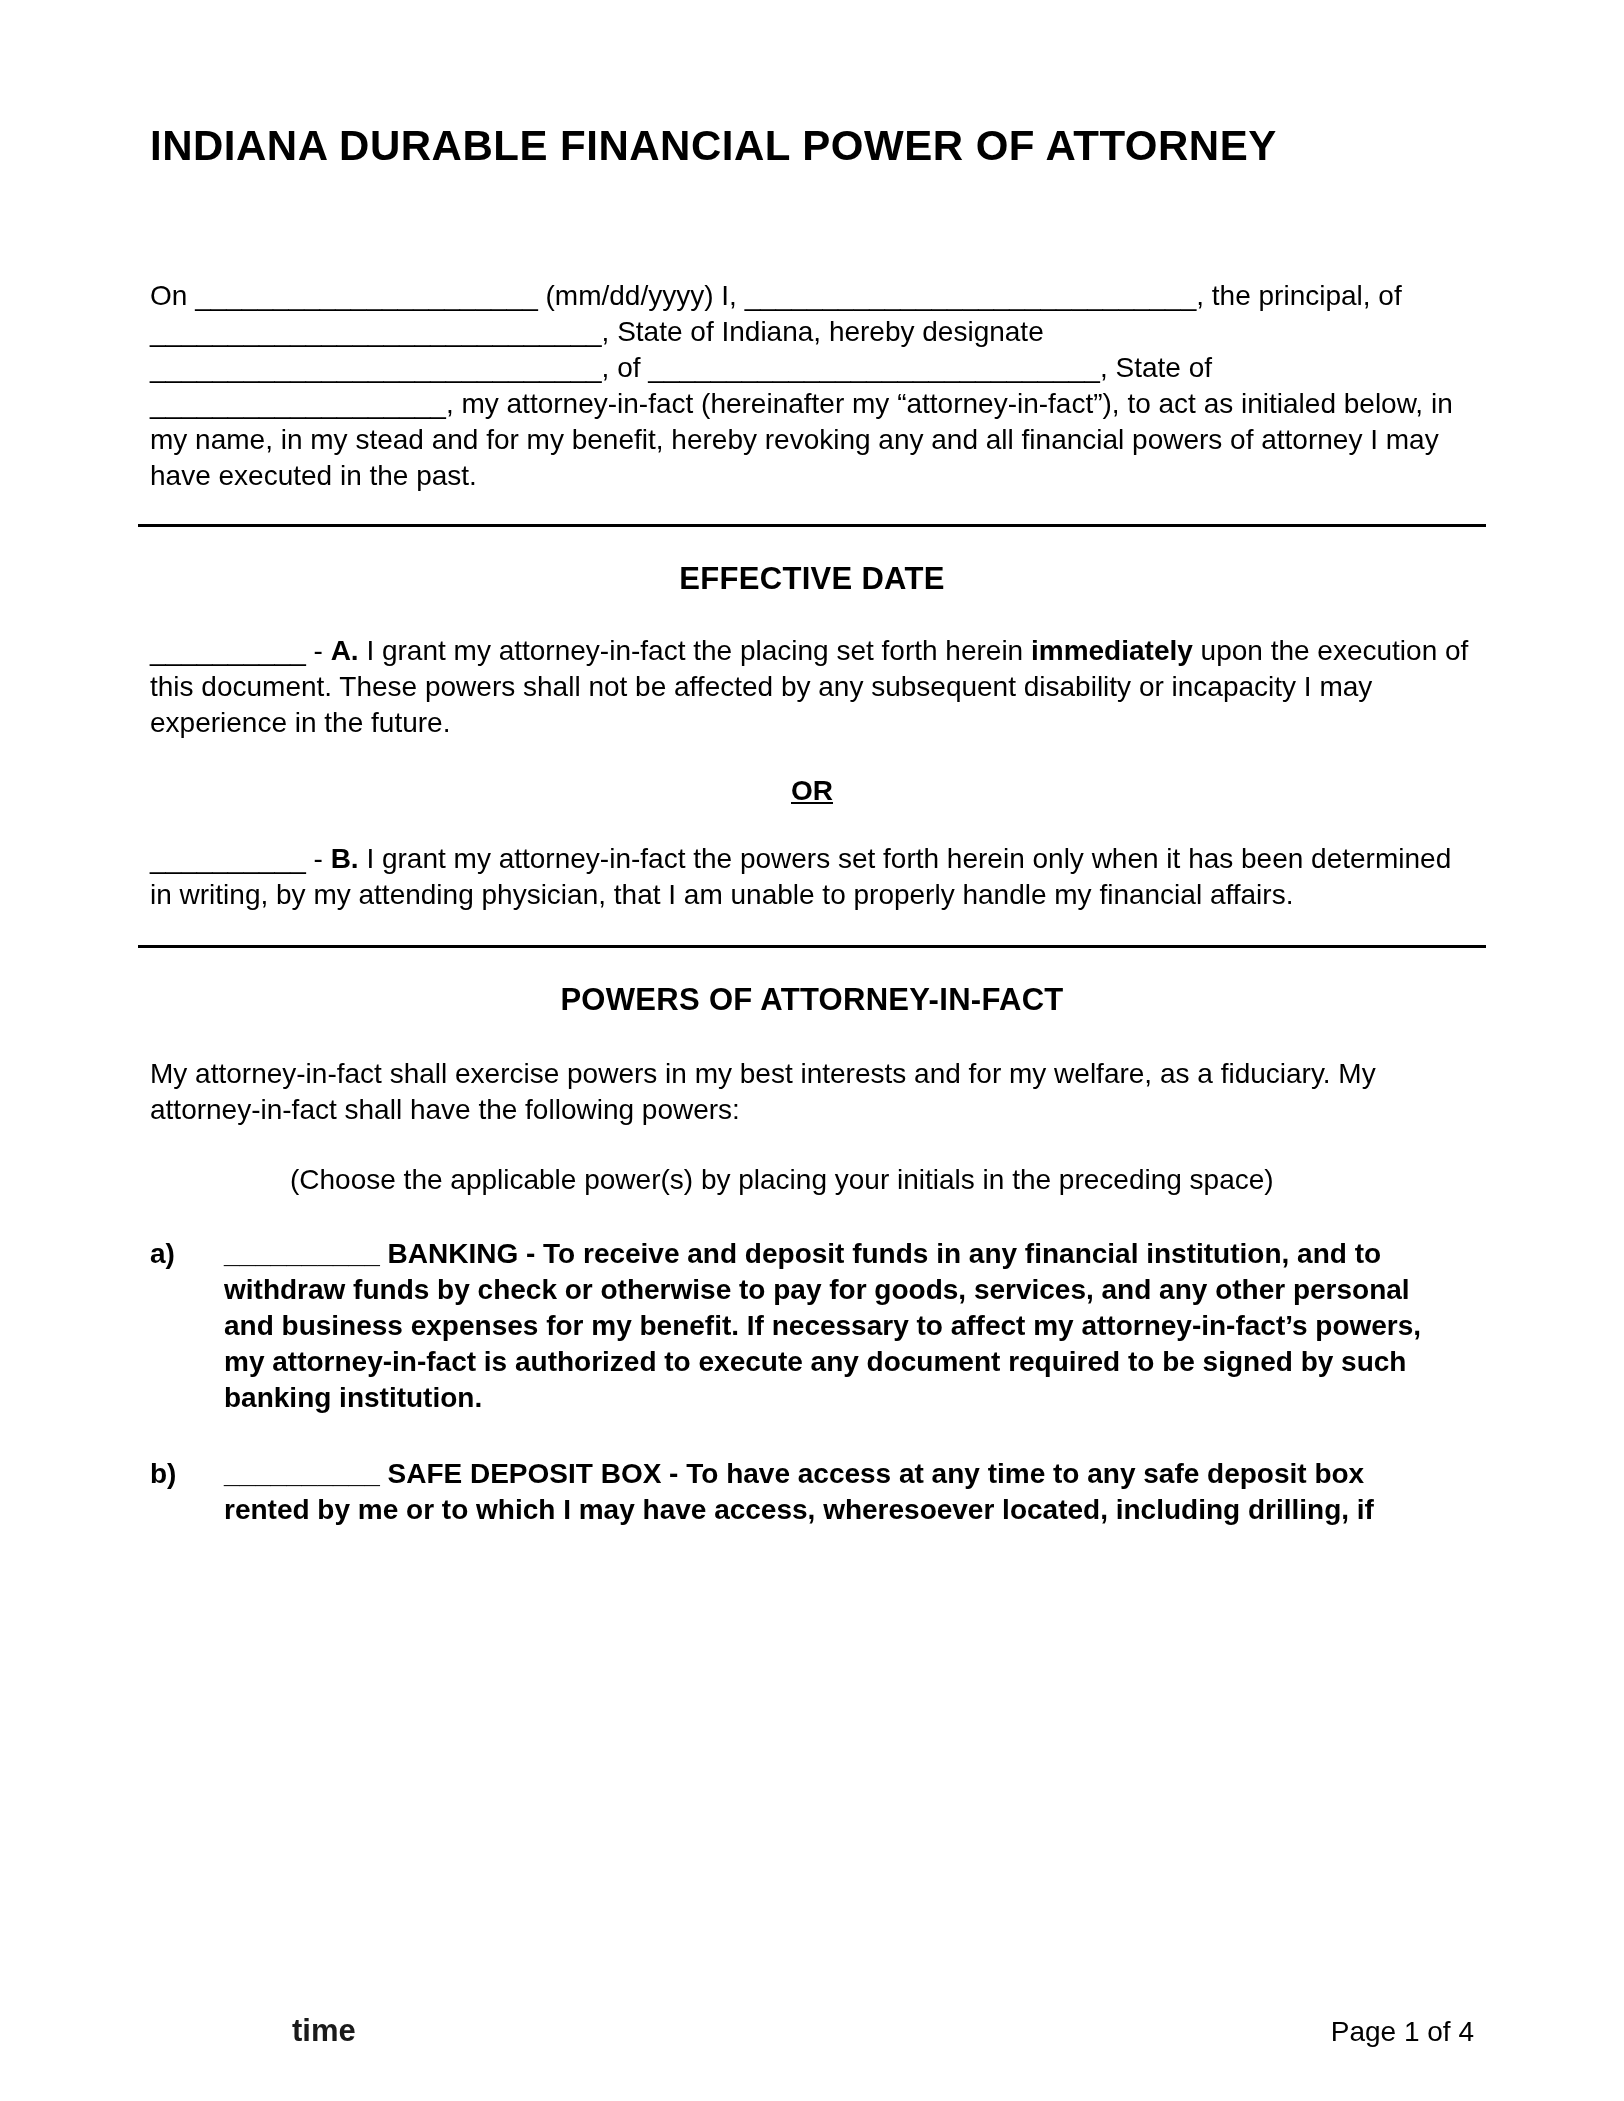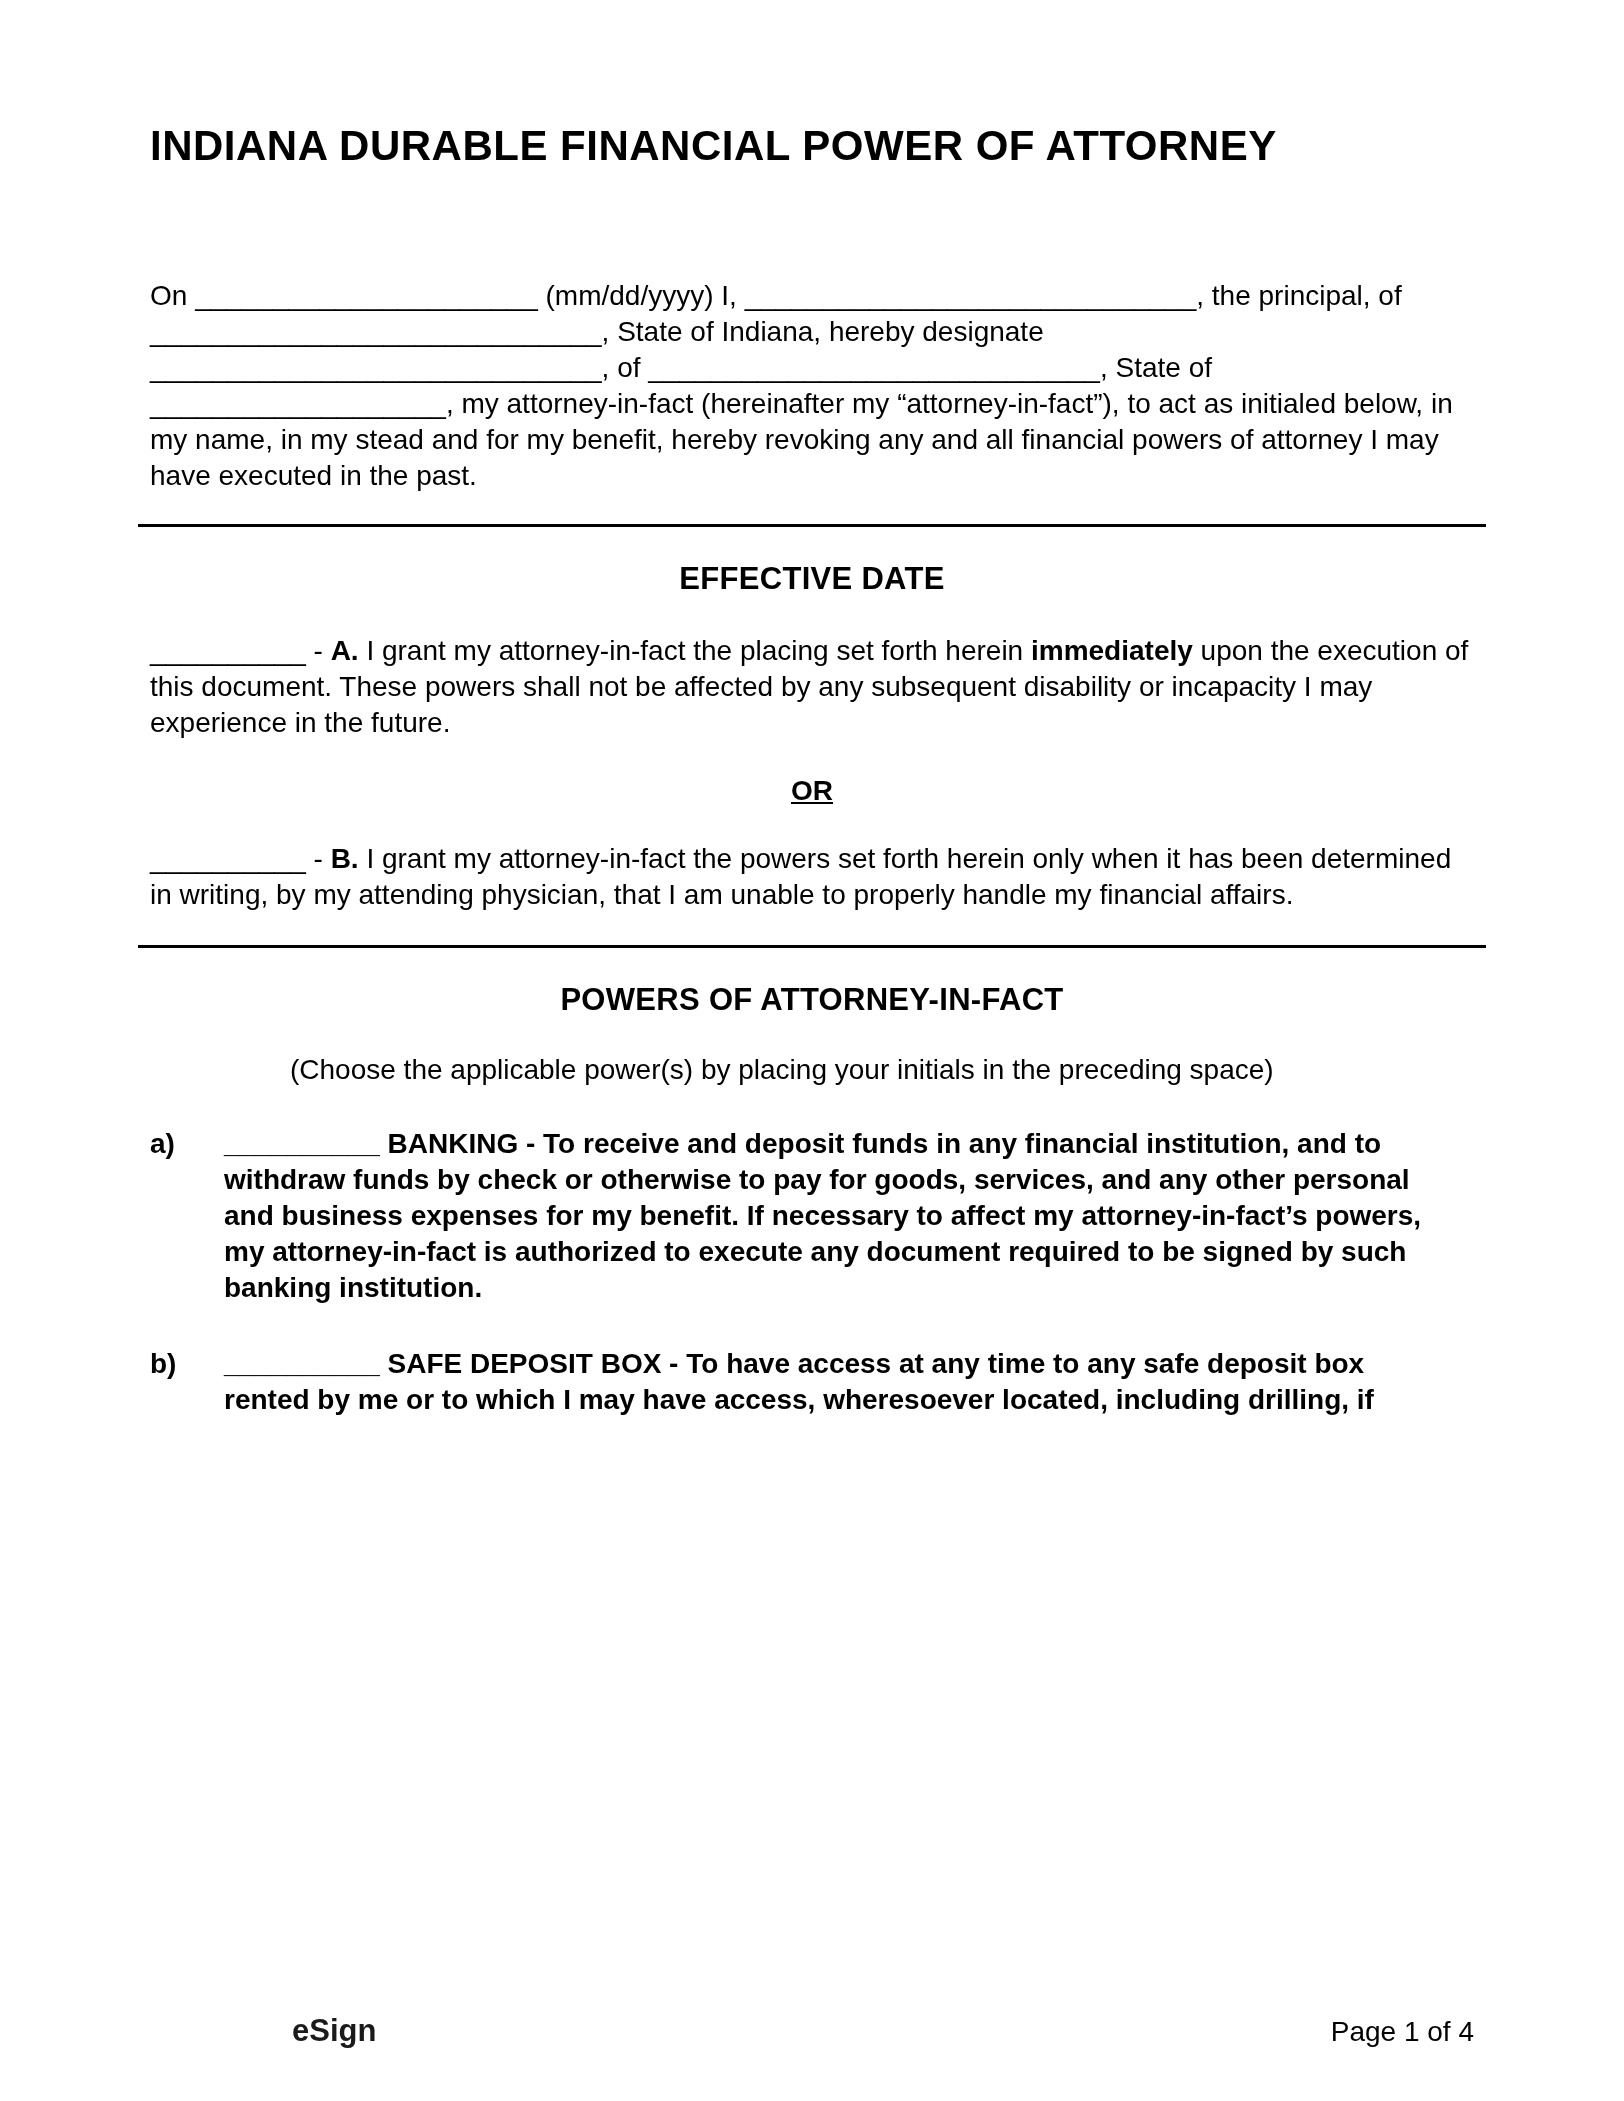--- a/index.html
+++ b/index.html
@@ -104,31 +104,32 @@
   <p class="para mt-para"><span class="blank">__________</span><span> - </span><strong>A.</strong><span> I grant my attorney-in-fact the placing set forth herein </span><strong>immediately</strong><span> upon the execution of this document. These powers shall not be affected by any subsequent disability or incapacity I may experience in the future.</span></p>
 
   <p class="or-line"><strong>OR</strong></p>
 
   <p class="para mt-b"><span class="blank">__________</span><span> - </span><strong>B.</strong><span> I grant my attorney-in-fact the powers set forth herein only when it has been determined in writing, by my attending physician, that I am unable to properly handle my financial affairs.</span></p>
 
   <hr class="divider second">
 
   <h2 class="heading">POWERS OF ATTORNEY-IN-FACT</h2>
 
+  <p class="para powers-intro">My attorney-in-fact shall exercise powers in my best interests and for my welfare, as a fiduciary. My attorney-in-fact shall have the following powers:</p>
 
   <p class="para powers-instr">(Choose the applicable power(s) by placing your initials in the preceding space)</p>
 
   <div class="list-item">
     <span class="item-label">a)</span>
     <span class="item-body"><span class="blank">__________</span> <strong>BANKING</strong><span> - To receive and deposit funds in any financial institution, and to withdraw funds by check or otherwise to pay for goods, services, and any other personal and business expenses for my benefit. If necessary to affect my attorney-in-fact’s powers, my attorney-in-fact is authorized to execute any document required to be signed by such banking institution.</span></span>
   </div>
 
   <div class="list-item second">
     <span class="item-label">b)</span>
     <span class="item-body"><span class="blank">__________</span> <strong>SAFE DEPOSIT BOX</strong><span> - To have access at any time to any safe deposit box rented by me or to which I may have access, wheresoever located, including drilling, if</span></span>
   </div>
 
   <div class="footer">
-    <span class="brand">eSign</span>
+    <span class="brand">time</span>
     <span class="page-num">Page 1 of 4</span>
   </div>
 
 </div>
 
 </body></html>

